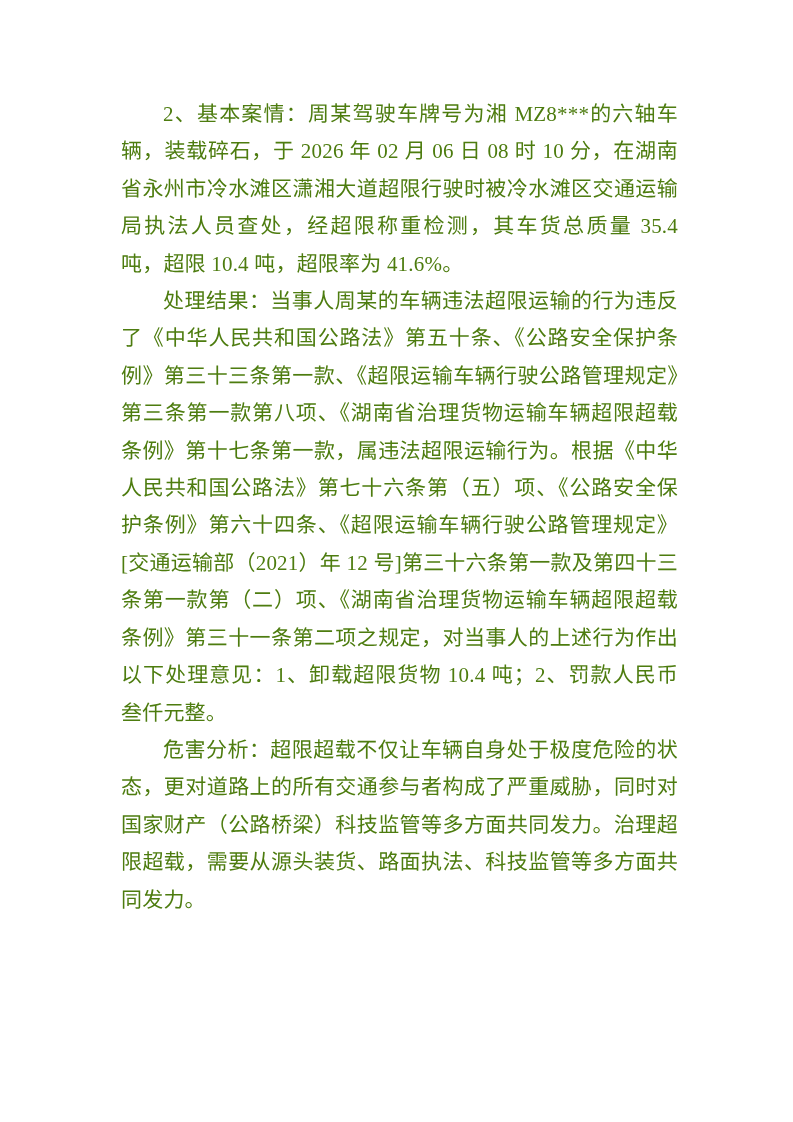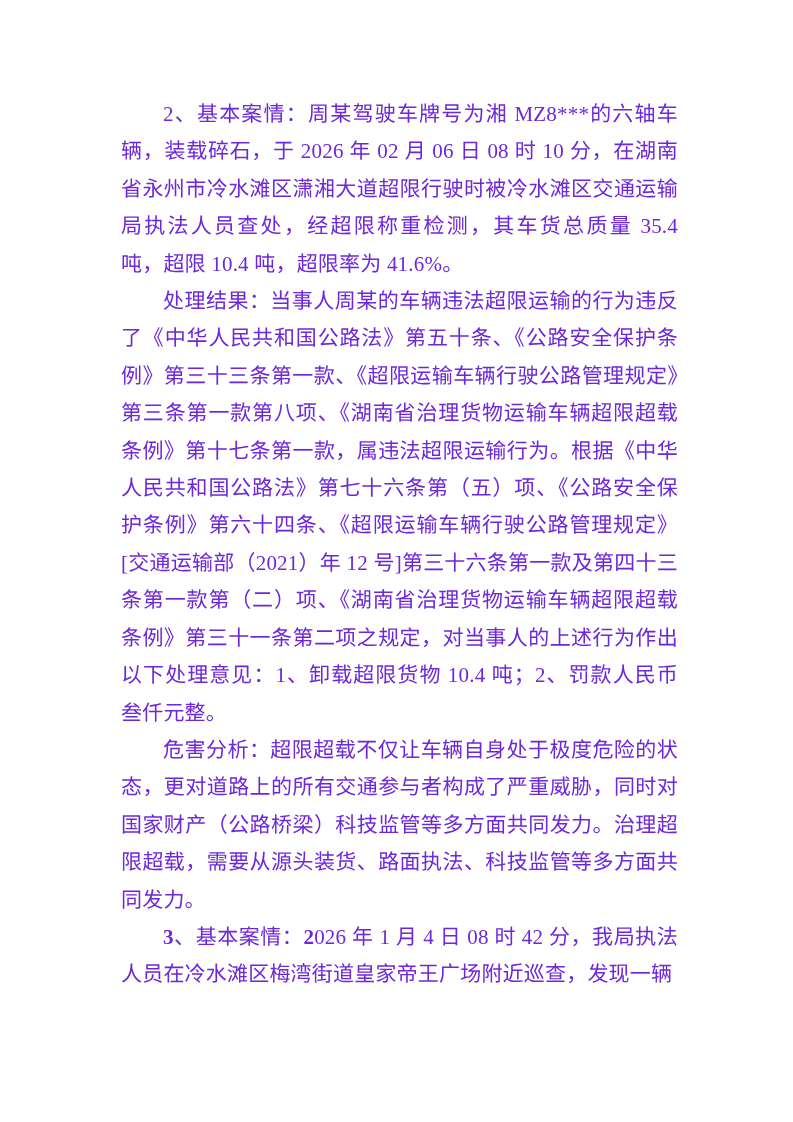--- a/index.html
+++ b/index.html
@@ -14,21 +14,21 @@
     height: 1122px;
     background: #ffffff;
     overflow: hidden;
     font-family: "Liberation Serif", "DejaVu Serif", serif;
   }
   .body-text {
     position: absolute;
     left: 121px;
     top: 96px;
     width: 557px;
-    color: #6d28d9;
+    color: #4d7c0f;
   }
   .para {
     margin: 0;
     padding: 0;
     font-size: 21px;
     line-height: 37.4px;
     text-align: justify;
     text-justify: inter-ideograph;
     text-indent: 42px;
     word-break: break-all;
@@ -42,16 +42,15 @@
 
 <div class="page">
   <main class="body-text">
 
     <p class="para"><span class="seg">2、基本案情：周某驾驶车牌号为湘 MZ8***的六轴车辆，装载碎石，于 2026 年 02 月 06 日 08 时 10 分，在湖南省永州市冷水滩区潇湘大道超限行驶时被冷水滩区交通运输局执法人员查处，经超限称重检测，其车货总质量 35.4 吨，超限 10.4 吨，超限率为 41.6%。</span></p>
 
     <p class="para"><span class="seg">处理结果：当事人周某的车辆违法超限运输的行为违反了《中华人民共和国公路法》第五十条、《公路安全保护条例》第三十三条第一款、《超限运输车辆行驶公路管理规定》第三条第一款第八项、《湖南省治理货物运输车辆超限超载条例》第十七条第一款，属违法超限运输行为。根据《中华人民共和国公路法》第七十六条第（五）项、《公路安全保护条例》第六十四条、《超限运输车辆行驶公路管理规定》[交通运输部（2021）年 12 号]第三十六条第一款及第四十三条第一款第（二）项、《湖南省治理货物运输车辆超限超载条例》第三十一条第二项之规定，对当事人的上述行为作出以下处理意见：1、卸载超限货物 10.4 吨；2、罚款人民币叁仟元整。</span></p>
 
     <p class="para"><span class="seg">危害分析：超限超载不仅让车辆自身处于极度危险的状态，更对道路上的所有交通参与者构成了严重威胁，同时对国家财产（公路桥梁）科技监管等多方面共同发力。治理超限超载，需要从源头装货、路面执法、科技监管等多方面共同发力。</span></p>
 
-    <p class="para"><span class="seg bold">3</span><span class="seg">、基本案情：</span><span class="seg bold">2</span><span class="seg">026 年 1 月 4 日 08 时 42 分，我局执法人员在冷水滩区梅湾街道皇家帝王广场附近巡查，发现一辆</span></p>
 
   </main>
 </div>
 
 </body></html>

